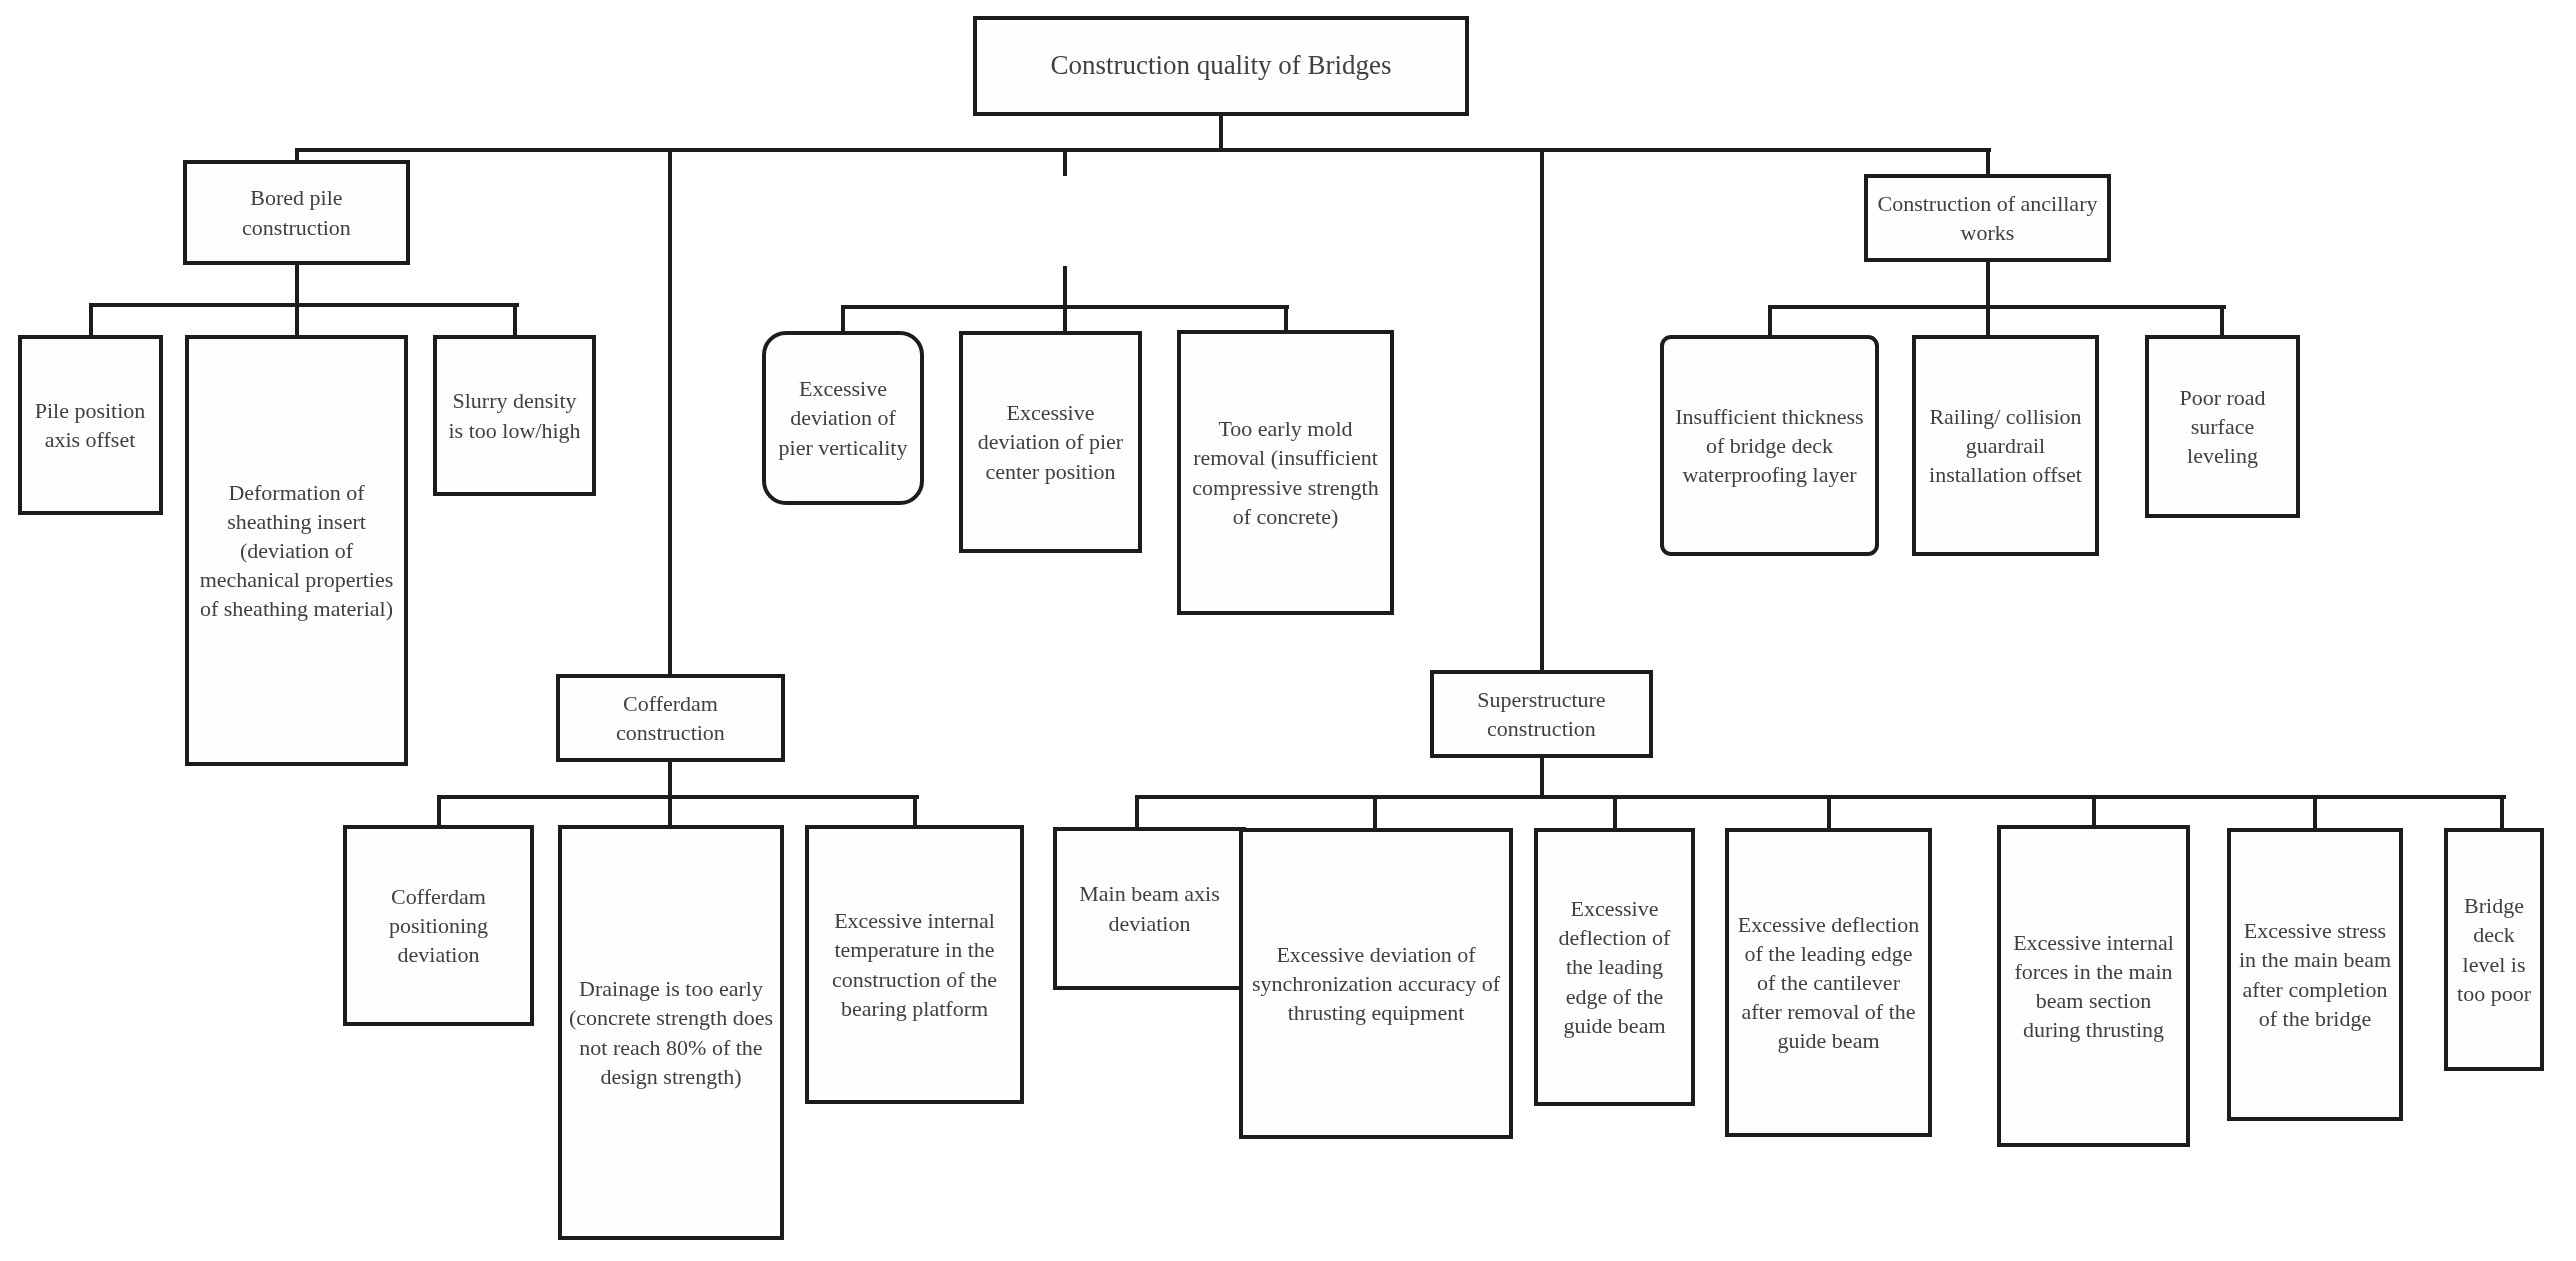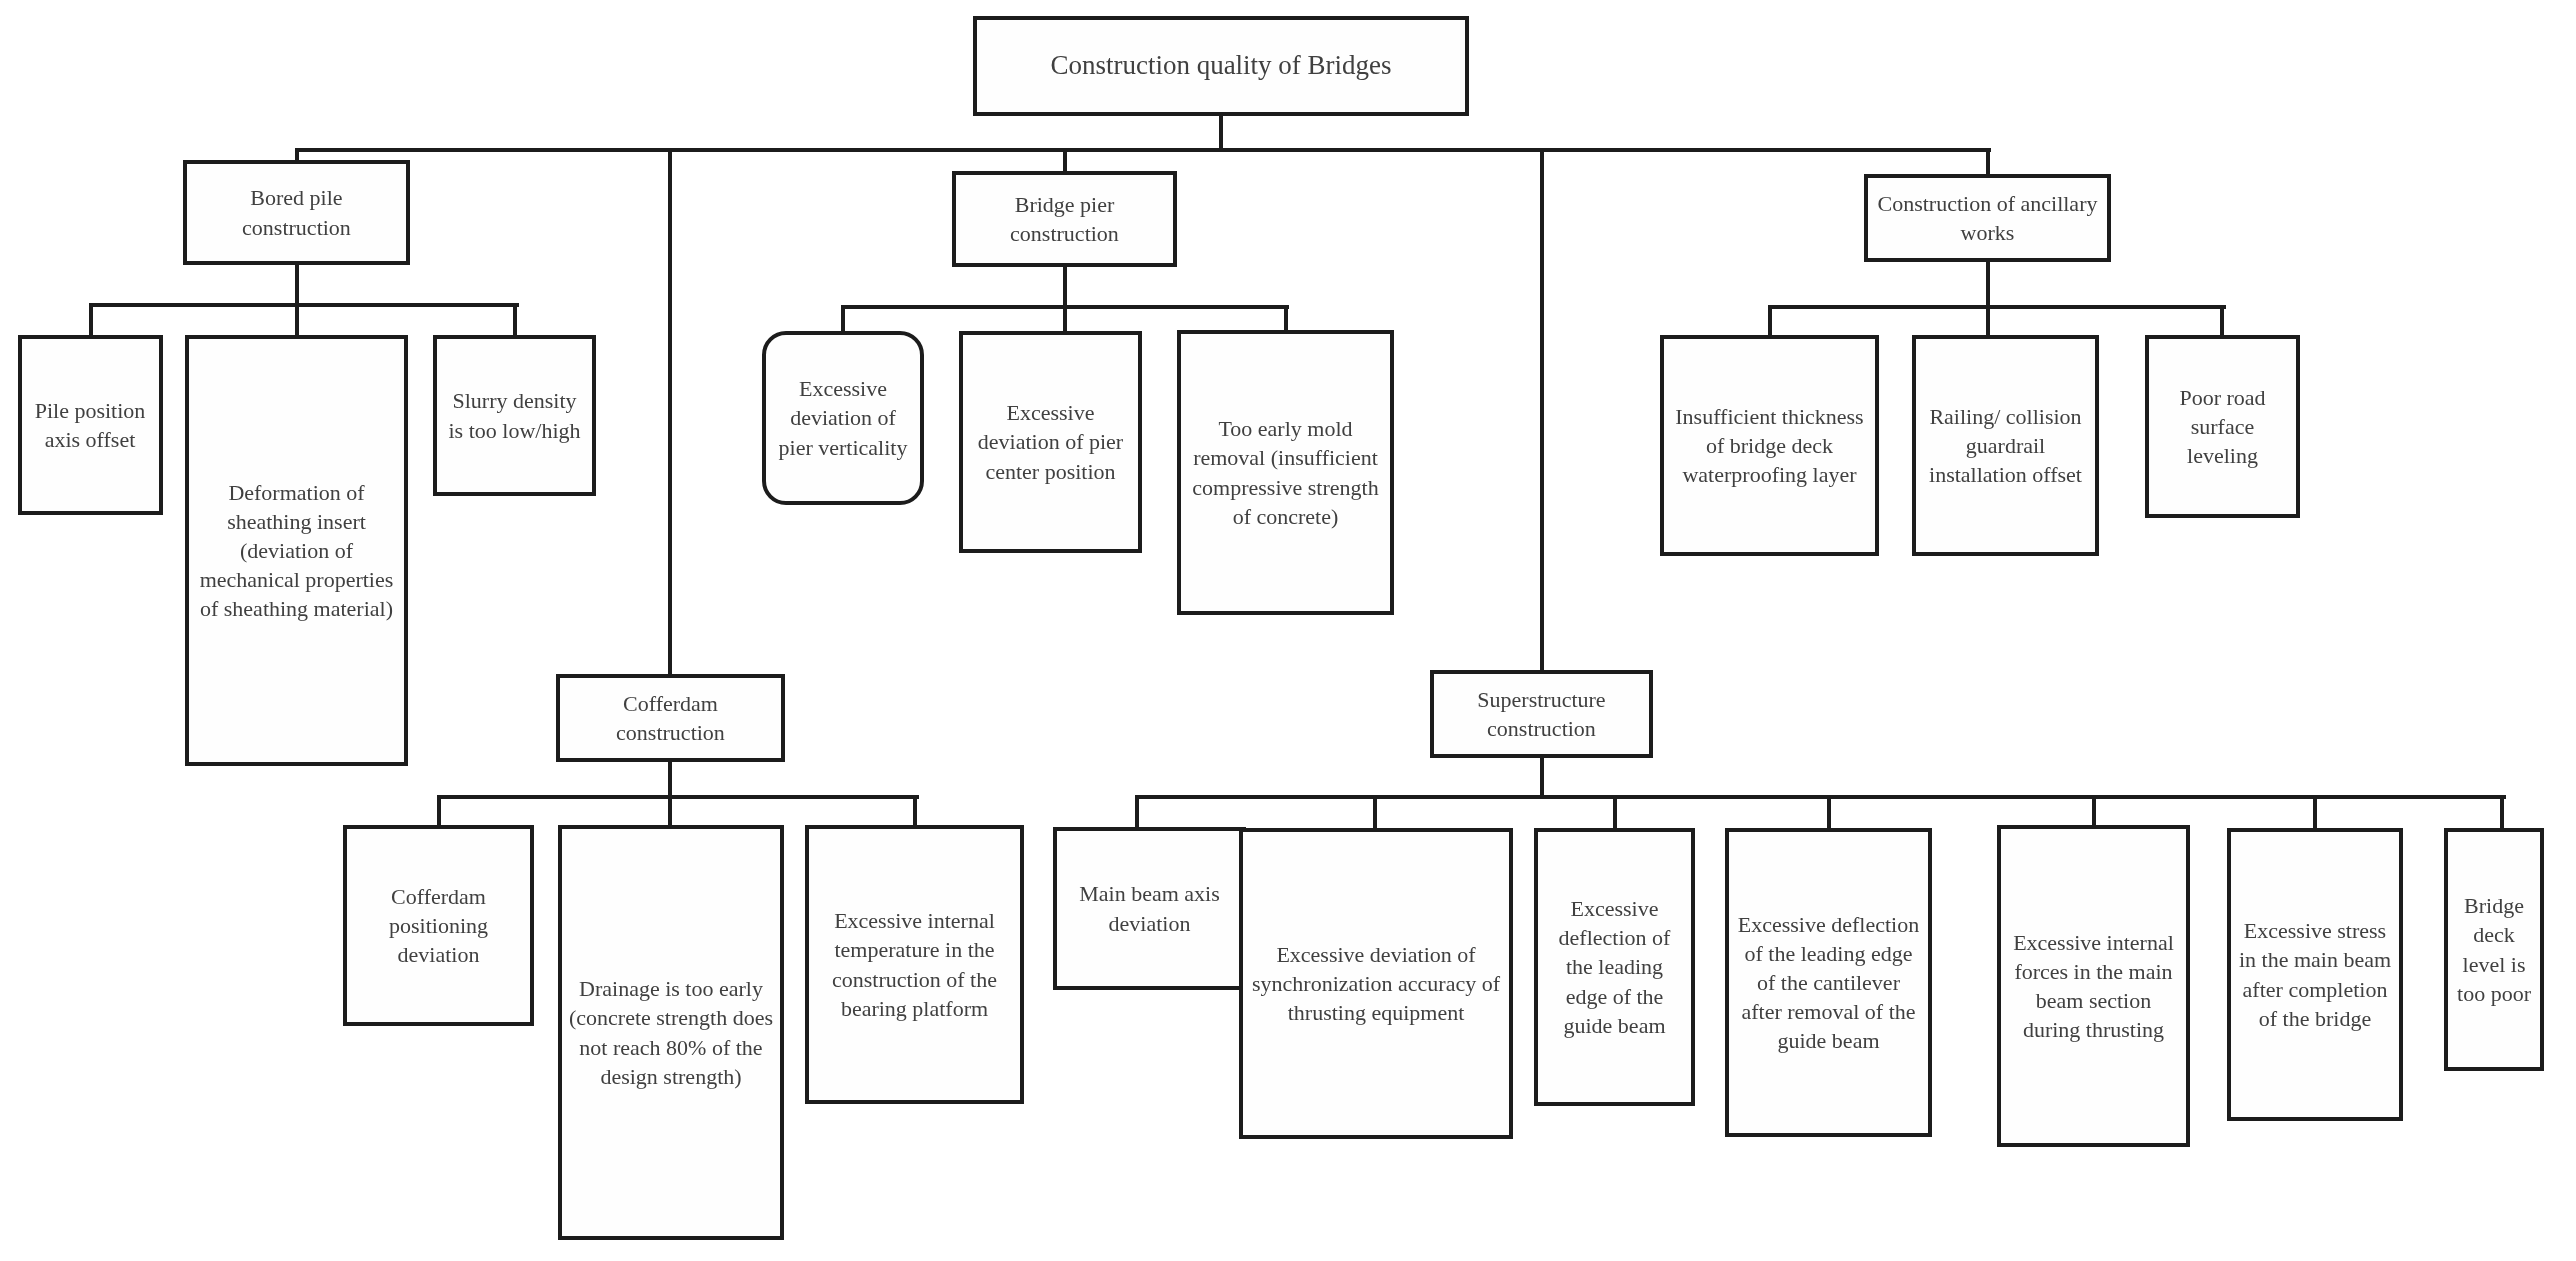--- a/index.html
+++ b/index.html
@@ -79,41 +79,40 @@
   <div class="vline" style="left:1613px; top:795px; height:37px;"></div>
   <div class="vline" style="left:1827px; top:795px; height:37px;"></div>
   <div class="vline" style="left:2092px; top:795px; height:34px;"></div>
   <div class="vline" style="left:2313px; top:795px; height:37px;"></div>
   <div class="vline" style="left:2500px; top:795px; height:37px;"></div>
 
   <div class="node root" style="left:973px; top:16px; width:496px; height:100px;">Construction quality of Bridges</div>
 
   <div class="node" style="left:183px; top:160px; width:227px; height:105px;">Bored pile construction</div>
 
-  <div class="node" style="left:952px; top:171px; width:225px; height:96px;">Bridge pier construction</div>
 
   <div class="node" style="left:1864px; top:174px; width:247px; height:88px;">Construction of ancillary works</div>
 
   <div class="node" style="left:556px; top:674px; width:229px; height:88px;">Cofferdam construction</div>
 
   <div class="node" style="left:1430px; top:670px; width:223px; height:88px;">Superstructure construction</div>
 
   <div class="node" style="left:17.5px; top:335px; width:145px; height:180px;">Pile position axis offset</div>
 
   <div class="node" style="left:185px; top:335px; width:223px; height:431px;">Deformation of sheathing insert (deviation of mechanical properties of sheathing material)</div>
 
   <div class="node" style="left:433px; top:335px; width:163px; height:161px;">Slurry density is too low/high</div>
 
   <div class="node" style="left:762px; top:331px; width:162px; height:174px;border-radius:24px;">Excessive deviation of pier verticality</div>
 
   <div class="node" style="left:959px; top:331px; width:183px; height:222px;">Excessive deviation of pier center position</div>
 
   <div class="node" style="left:1177px; top:330px; width:217px; height:285px;">Too early mold removal (insufficient compressive strength of concrete)</div>
 
-  <div class="node" style="left:1660px; top:335px; width:219px; height:221px;">Insufficient thickness of bridge deck waterproofing layer</div>
+  <div class="node" style="left:1660px; top:335px; width:219px; height:221px;border-radius:11px;">Insufficient thickness of bridge deck waterproofing layer</div>
 
   <div class="node" style="left:1912px; top:335px; width:187px; height:221px;">Railing/ collision guardrail installation offset</div>
 
   <div class="node" style="left:2145px; top:335px; width:155px; height:183px;">Poor road surface leveling</div>
 
   <div class="node" style="left:343px; top:825px; width:191px; height:201px;">Cofferdam positioning deviation</div>
 
   <div class="node" style="left:558px; top:825px; width:226px; height:415px;">Drainage is too early (concrete strength does not reach 80% of the design strength)</div>
 
   <div class="node" style="left:805px; top:825px; width:219px; height:279px;">Excessive internal temperature in the construction of the bearing platform</div>

